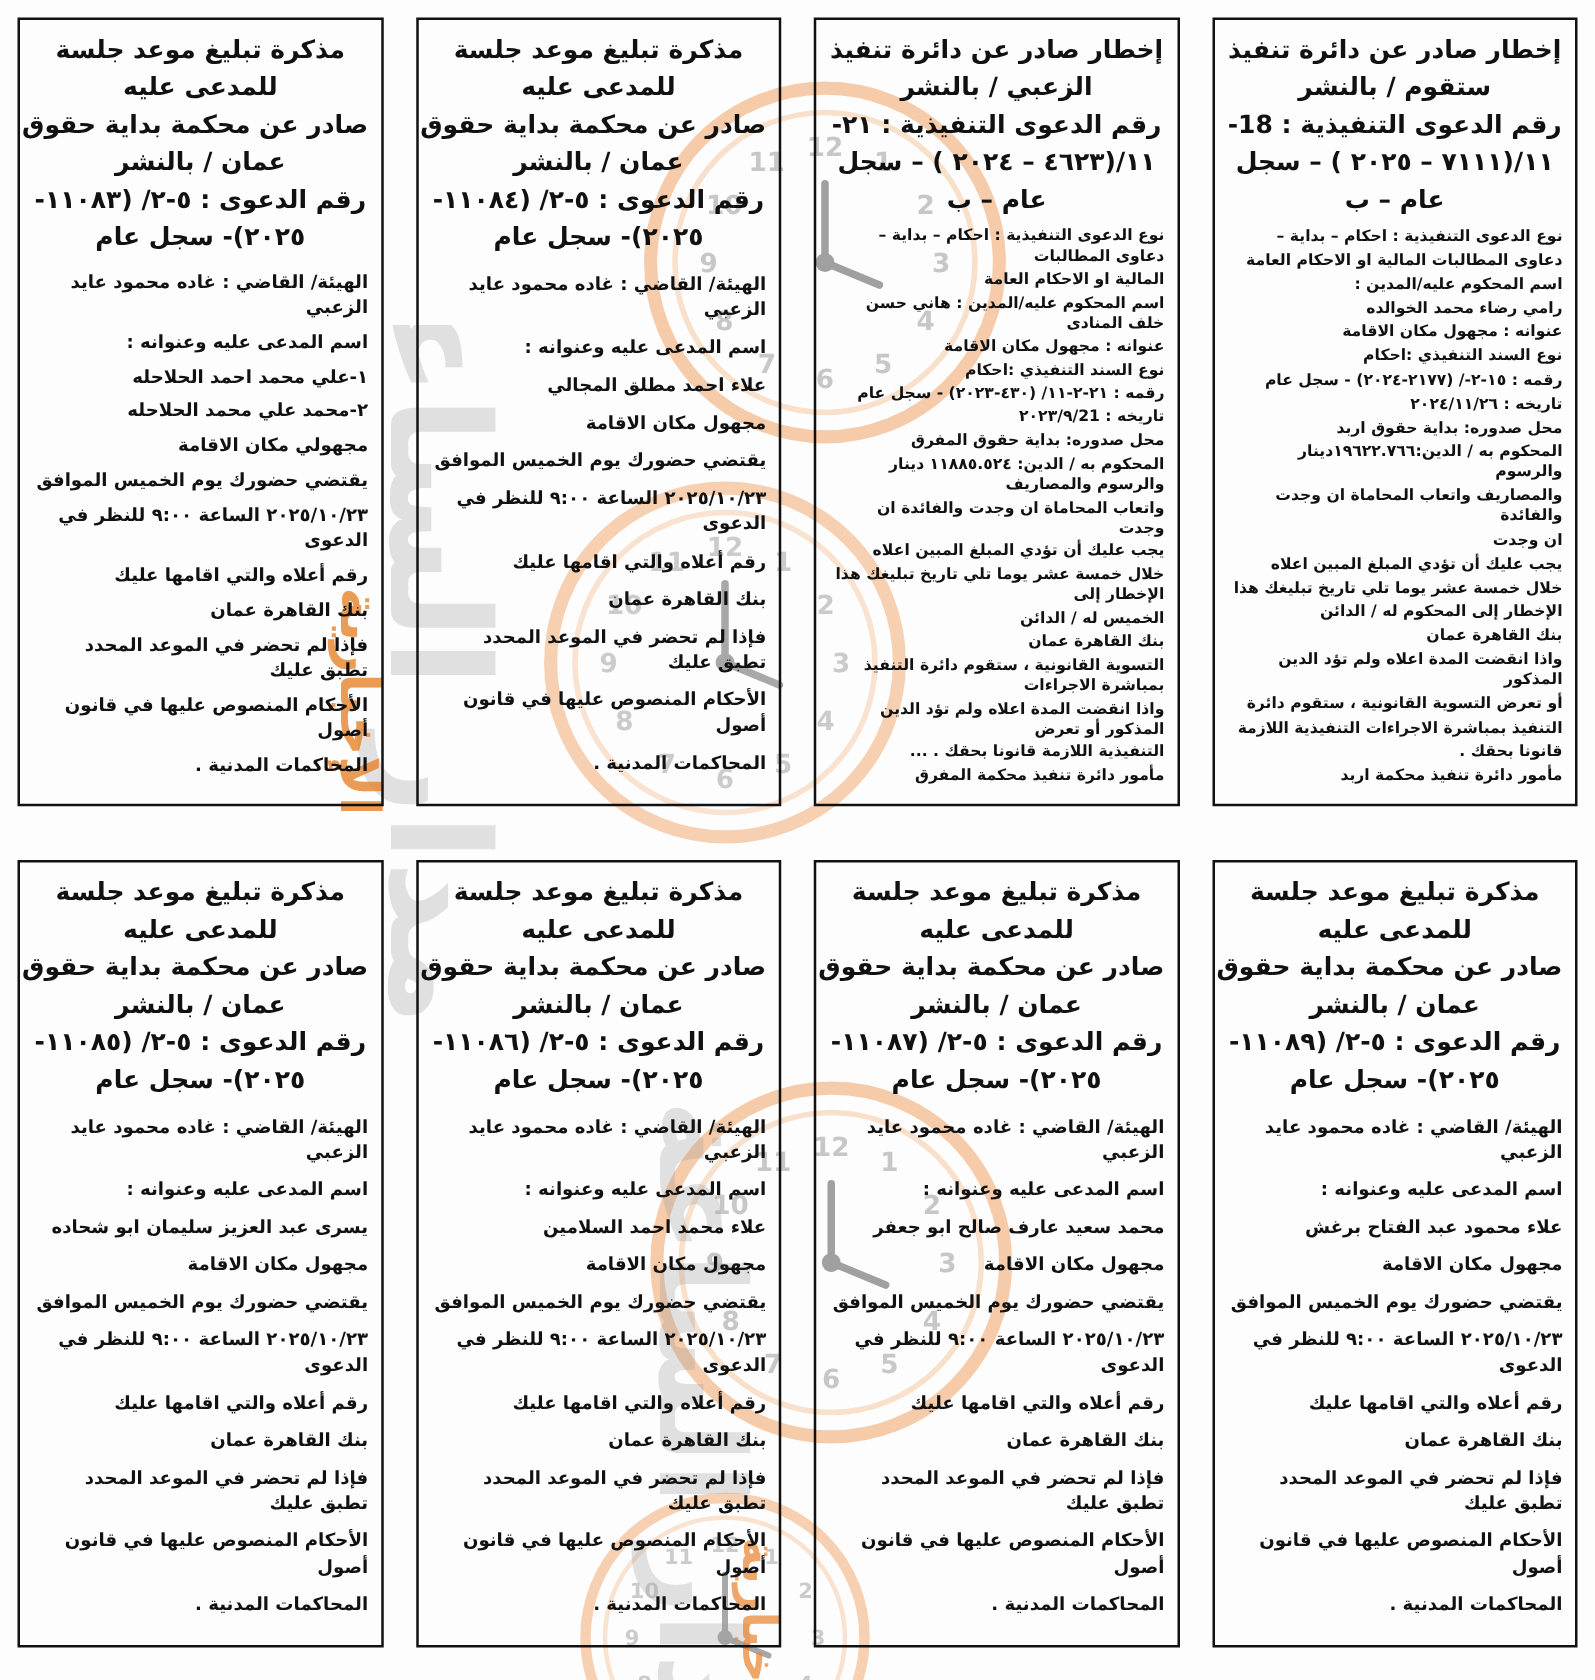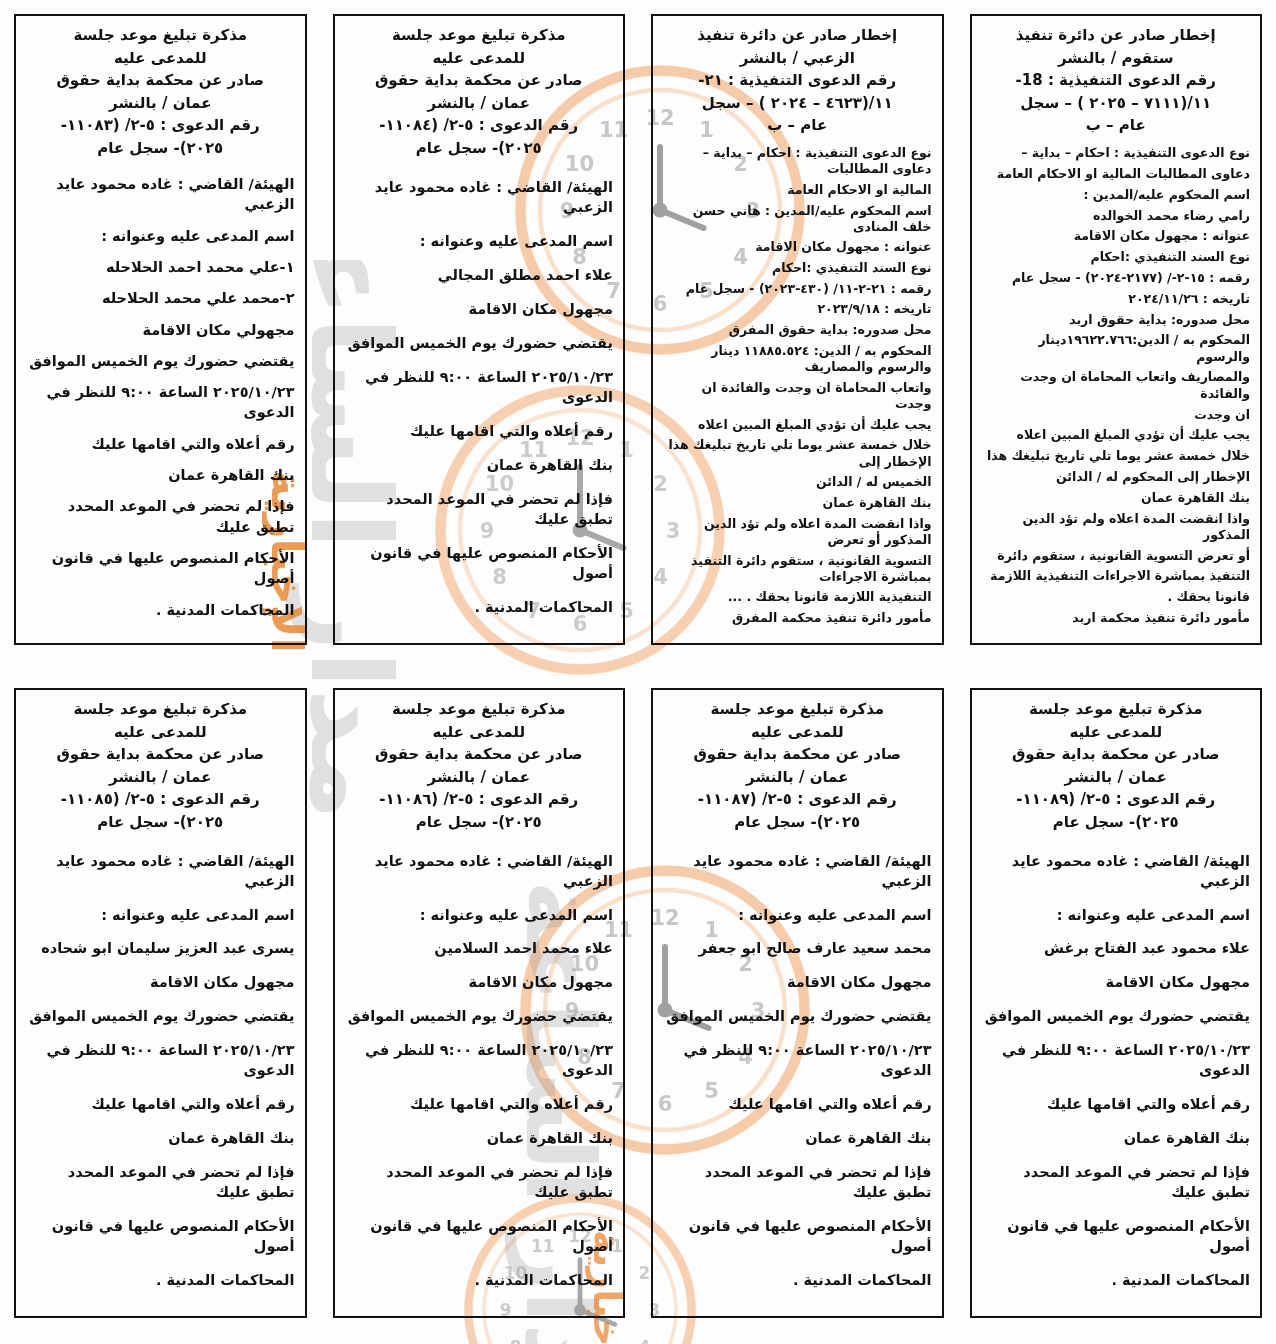--- a/index.html
+++ b/index.html
@@ -53,21 +53,21 @@
     box-sizing: border-box;
     border: 2.5px solid #111;
     background: transparent;
     padding: 8px 10px 12px;
     display: flex;
     flex-direction: column;
     color: #111;
     overflow: hidden;
   }
   .hdr { text-align: center; font-weight: bold; }
-  .hline { font-size: 15px; line-height: 1.5; white-space: nowrap; }
+  .hline { font-size: 20px; line-height: 1.5; white-space: nowrap; }
   .bdy {
     flex: 1;
     display: flex;
     flex-direction: column;
     justify-content: space-evenly;
     text-align: right;
     font-weight: bold;
     margin-top: 4px;
   }
   .card.ikhtar .bline { font-size: 12.5px; line-height: 1.3; }
@@ -164,30 +164,30 @@
           <div class="hline">١١/(٤٦٢٣ – ٢٠٢٤ ) – سجل</div>
           <div class="hline">عام – ب</div>
         </div>
       <div class="bdy">
           <div class="bline">نوع الدعوى التنفيذية : احكام – بداية – دعاوى المطالبات</div>
           <div class="bline">المالية او الاحكام العامة</div>
           <div class="bline">اسم المحكوم عليه/المدين :  هاني حسن خلف المنادى</div>
           <div class="bline">عنوانه : مجهول مكان الاقامة</div>
           <div class="bline">نوع السند التنفيذي :احكام</div>
           <div class="bline">رقمه : ٢١-٢-١١/ (٤٣٠-٢٠٢٣) - سجل عام</div>
-          <div class="bline">تاريخه : ٢٠٢٣/٩/١٨</div>
+          <div class="bline">تاريخه : ٢٠٢٣/٩/21</div>
           <div class="bline">محل صدوره: بداية حقوق المفرق</div>
           <div class="bline">المحكوم به / الدين: ١١٨٨٥.٥٢٤ دينار والرسوم والمصاريف</div>
           <div class="bline">واتعاب المحاماة ان وجدت والفائدة ان وجدت</div>
           <div class="bline">يجب عليك أن تؤدي المبلغ المبين اعلاه</div>
           <div class="bline">خلال خمسة عشر يوما تلي تاريخ تبليغك هذا الإخطار إلى</div>
           <div class="bline">الخميس له / الدائن</div>
           <div class="bline">بنك القاهرة عمان</div>
+          <div class="bline">التسوية القانونية ، ستقوم دائرة التنفيذ بمباشرة الاجراءات</div>
           <div class="bline">واذا انقضت المدة اعلاه ولم تؤد الدين المذكور أو تعرض</div>
-          <div class="bline">التسوية القانونية ، ستقوم دائرة التنفيذ بمباشرة الاجراءات</div>
           <div class="bline">التنفيذية اللازمة قانونا بحقك . ...</div>
           <div class="bline">مأمور دائرة تنفيذ محكمة المفرق</div>
         </div>
     </div>
 
     <div class="card mudhakkira">
       <div class="hdr">
           <div class="hline">مذكرة تبليغ موعد جلسة</div>
           <div class="hline">للمدعى عليه</div>
           <div class="hline">صادر عن محكمة بداية حقوق</div>

